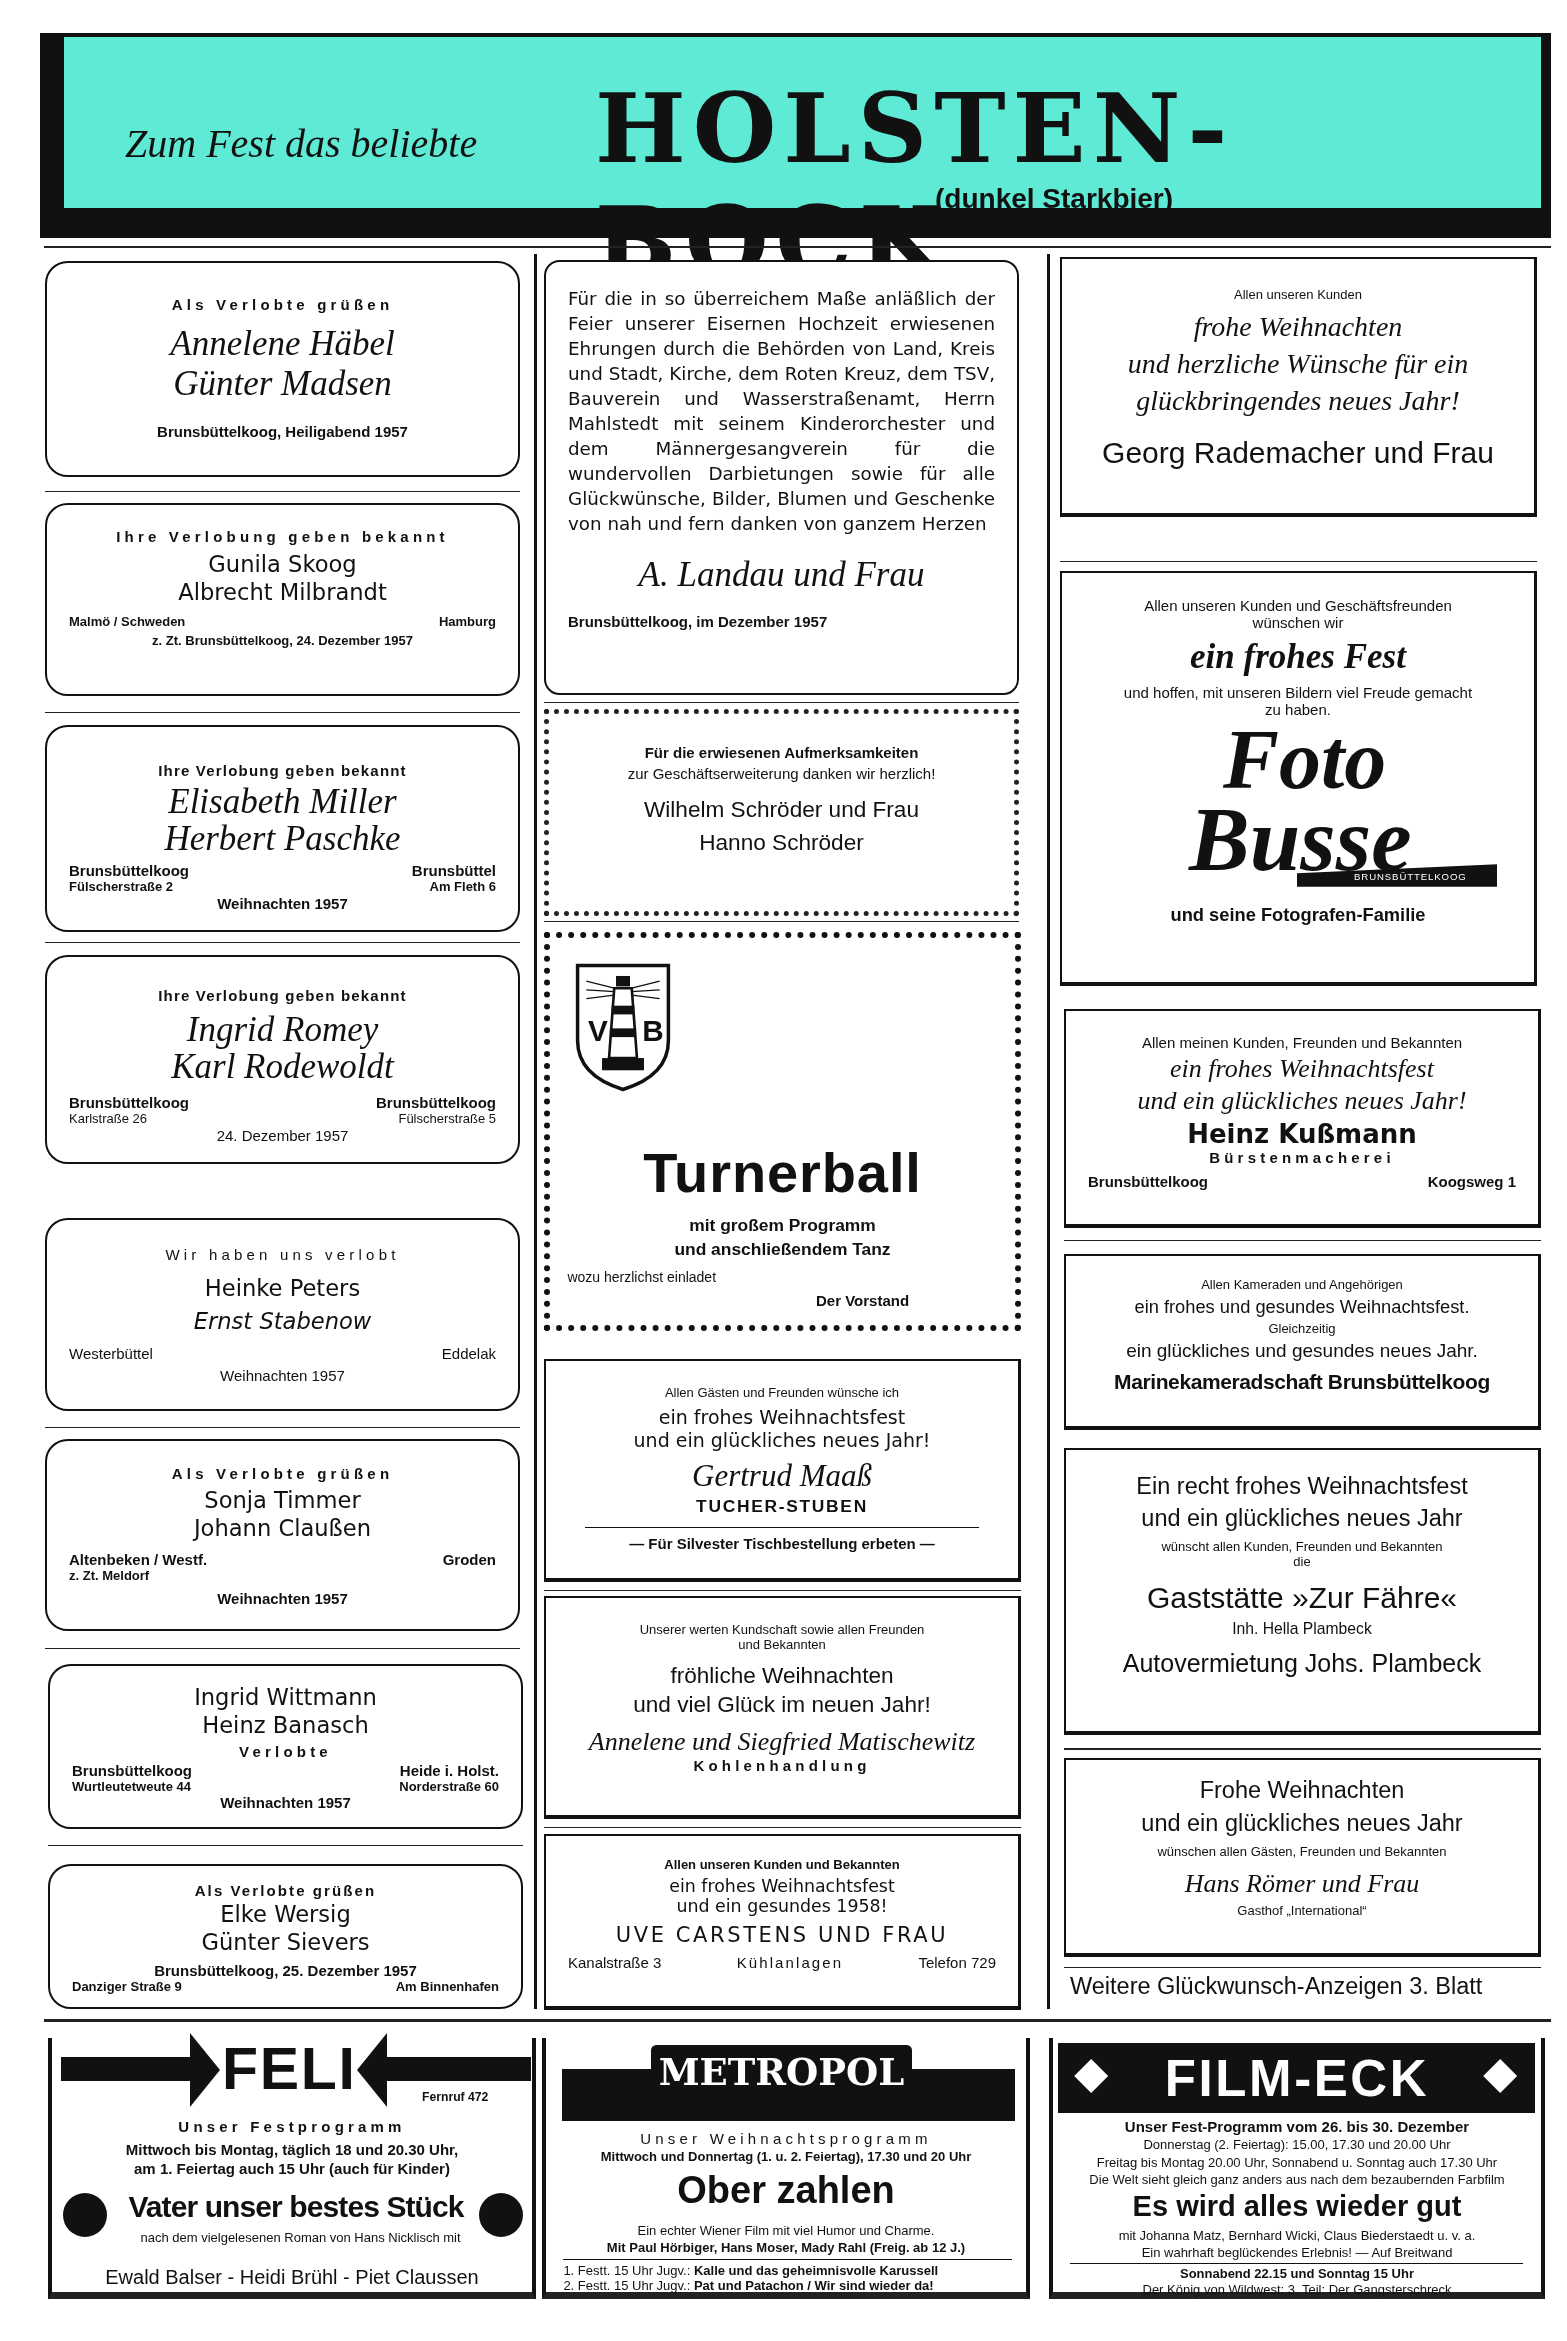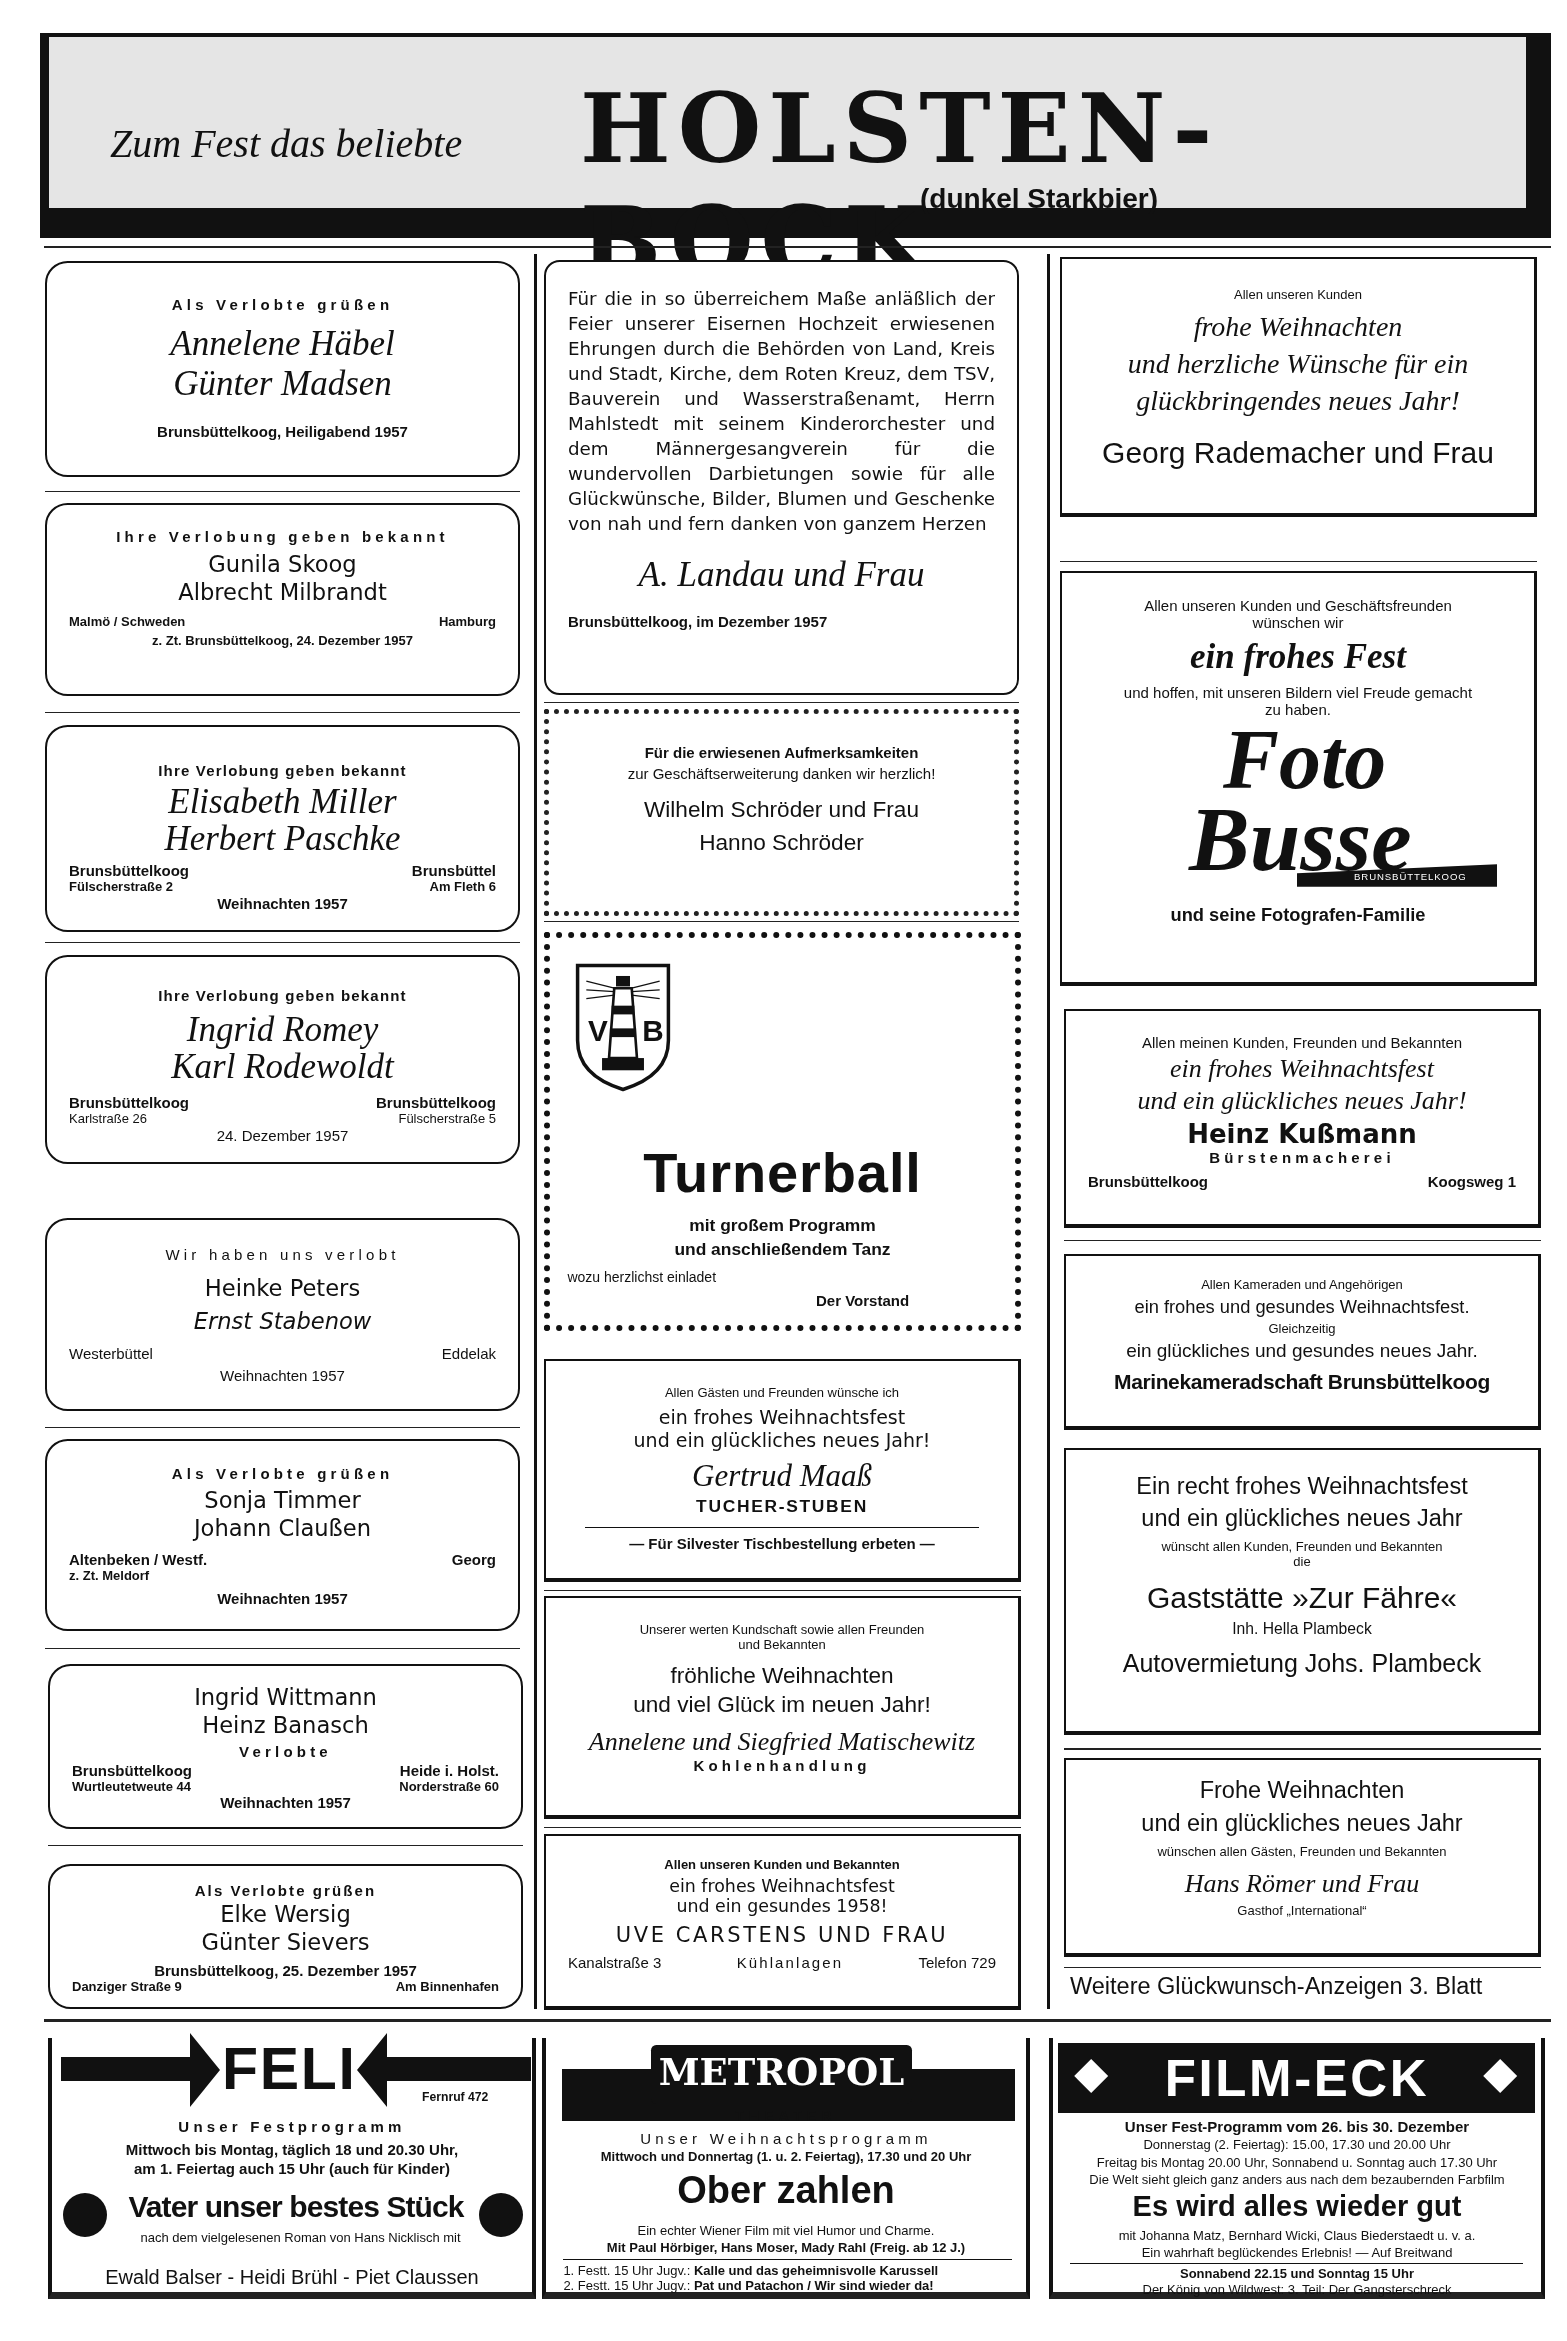--- a/index.html
+++ b/index.html
@@ -12,21 +12,21 @@
   .script { font-family: "Liberation Serif", serif; font-style: italic; }
   .b { font-weight: bold; }
   .sp { letter-spacing: 0.28em; }
   .sp2 { letter-spacing: 0.14em; }
   .row { display: flex; justify-content: space-between; }
   .rule { position: absolute; height: 1.7px; background: #222; }
 
   
   #banner { left: 45px; top: 24.4px; width: 1507px; height: 213px; }
   #banner .shadow { position: absolute; left: -5.2px; top: 8.7px; width: 1511px; height: 205px; background: #111; }
-  #banner .box { position: absolute; left: 0; top: 8.7px; width: 1485px; height: 179px; background: #e5e5e5; border: 4.4px solid #111; }
+  #banner .box { position: absolute; left: 15px; top: 8.7px; width: 1485px; height: 179px; background: #5eead4; border: 4.4px solid #111; }
   #banner .lead { position: absolute; left: 61px; top: 83px; font-size: 40px; }
   #banner .big { position: absolute; left: 531px; top: 35px; font-size: 96px; font-weight: bold; letter-spacing: 7px; font-family: "DejaVu Serif", serif; }
   #banner .sub { position: absolute; left: 871px; top: 146px; font-size: 28px; font-weight: bold; }
 
   
   .card { position: absolute; border: 2.6px solid #111; border-radius: 22.6px; background: #fff; padding: 0 22px; }
   .sqbox { position: absolute; border: 2.6px solid #111; border-bottom-width: 4.4px; border-right-width: 3.5px; background: #fff; padding: 0 22px; }
   .dotted { position: absolute; border: 5.2px dotted #222; background: #fff; }
   .diam { position: absolute; border: 6.1px dotted #111; background: #fff; }
   .colsep { position: absolute; width: 2.6px; background: #111; }
@@ -121,21 +121,21 @@
   <div class="small" style="margin-top:5.2px;">Weihnachten 1957</div>
 </div>
 <div class="rule" style="left:45px;top:1427px;width:475px;height:0.9px;"></div>
 
 <div class="card c" style="left:45px;top:1439px;width:475px;height:192px;">
   <div class="small b sp" style="margin-top:24.4px;">Als Verlobte grüßen</div>
   <div class="dsans mid" style="margin-top:3.5px;line-height:28px;">Sonja Timmer</div>
   <div class="dsans mid" style="line-height:28px;">Johann Claußen</div>
   <div class="row small b" style="margin-top:8.7px;">
     <span>Altenbeken / Westf.</span>
-    <span>Georg</span>
+    <span>Groden</span>
   </div>
   <div style="text-align:left;" class="tiny b">z. Zt. Meldorf</div>
   <div class="small b" style="margin-top:7px;">Weihnachten 1957</div>
 </div>
 <div class="rule" style="left:45px;top:1648px;width:475px;height:0.9px;"></div>
 
 <div class="card c" style="left:48px;top:1664px;width:475px;height:165px;">
   <div class="dsans mid" style="margin-top:17.4px;line-height:28px;">Ingrid Wittmann</div>
   <div class="dsans mid" style="line-height:28px;">Heinz Banasch</div>
   <div class="small b sp" style="margin-top:3.5px;">Verlobte</div>

